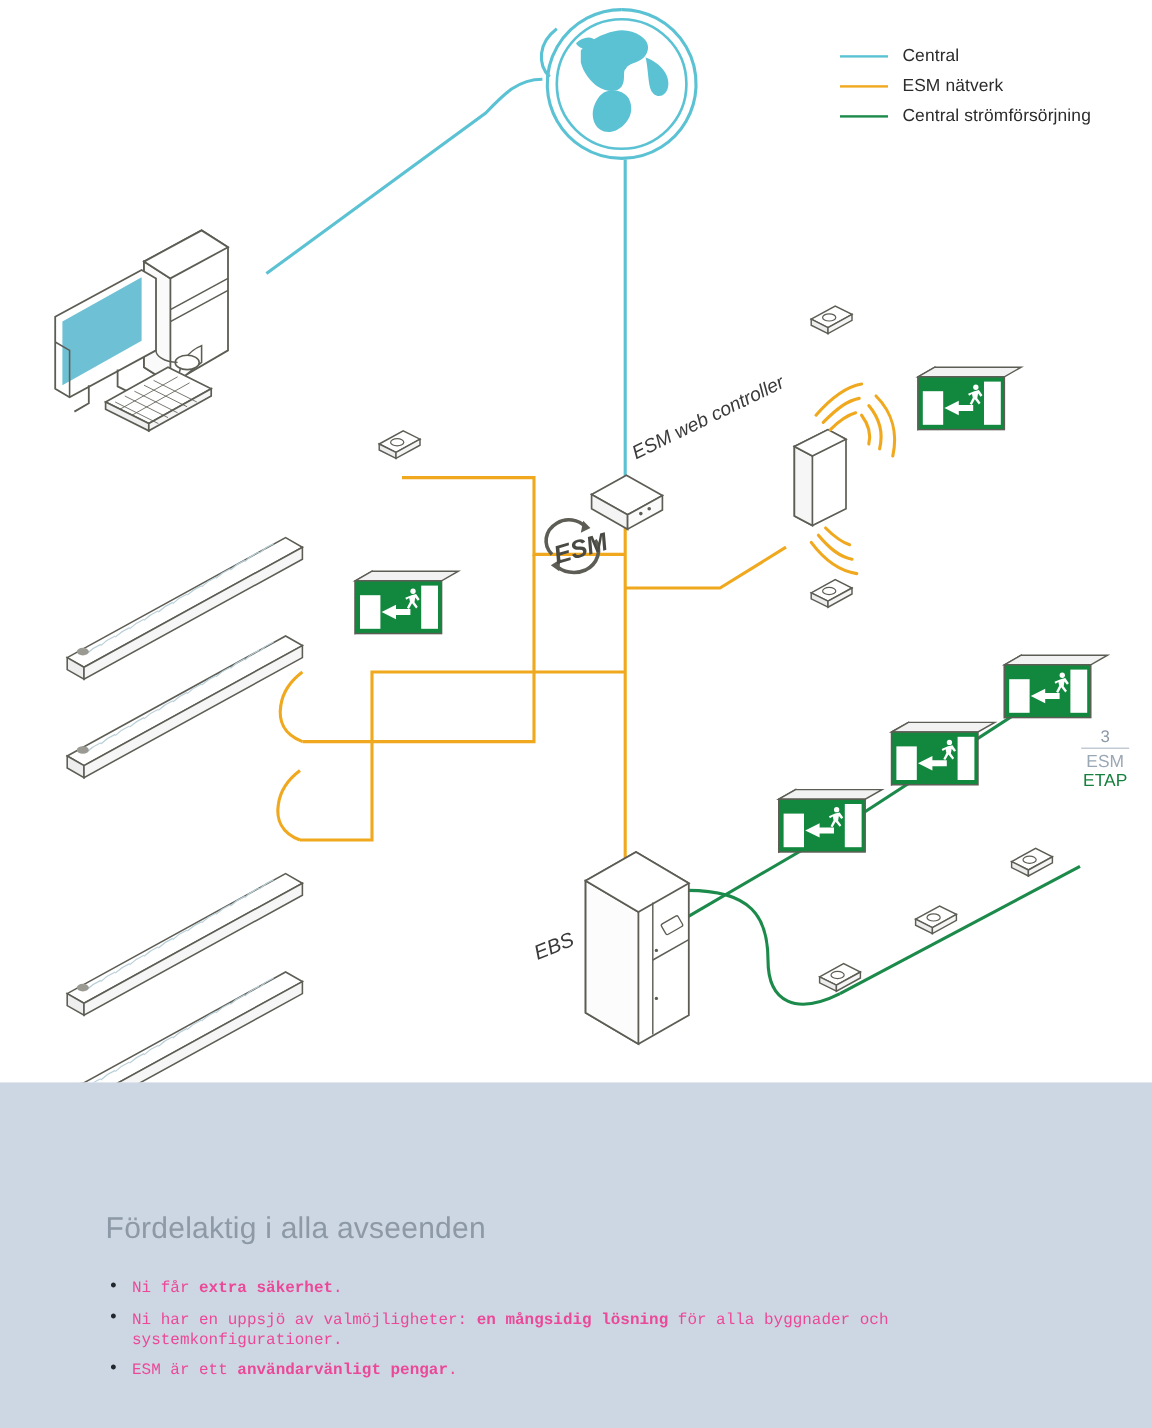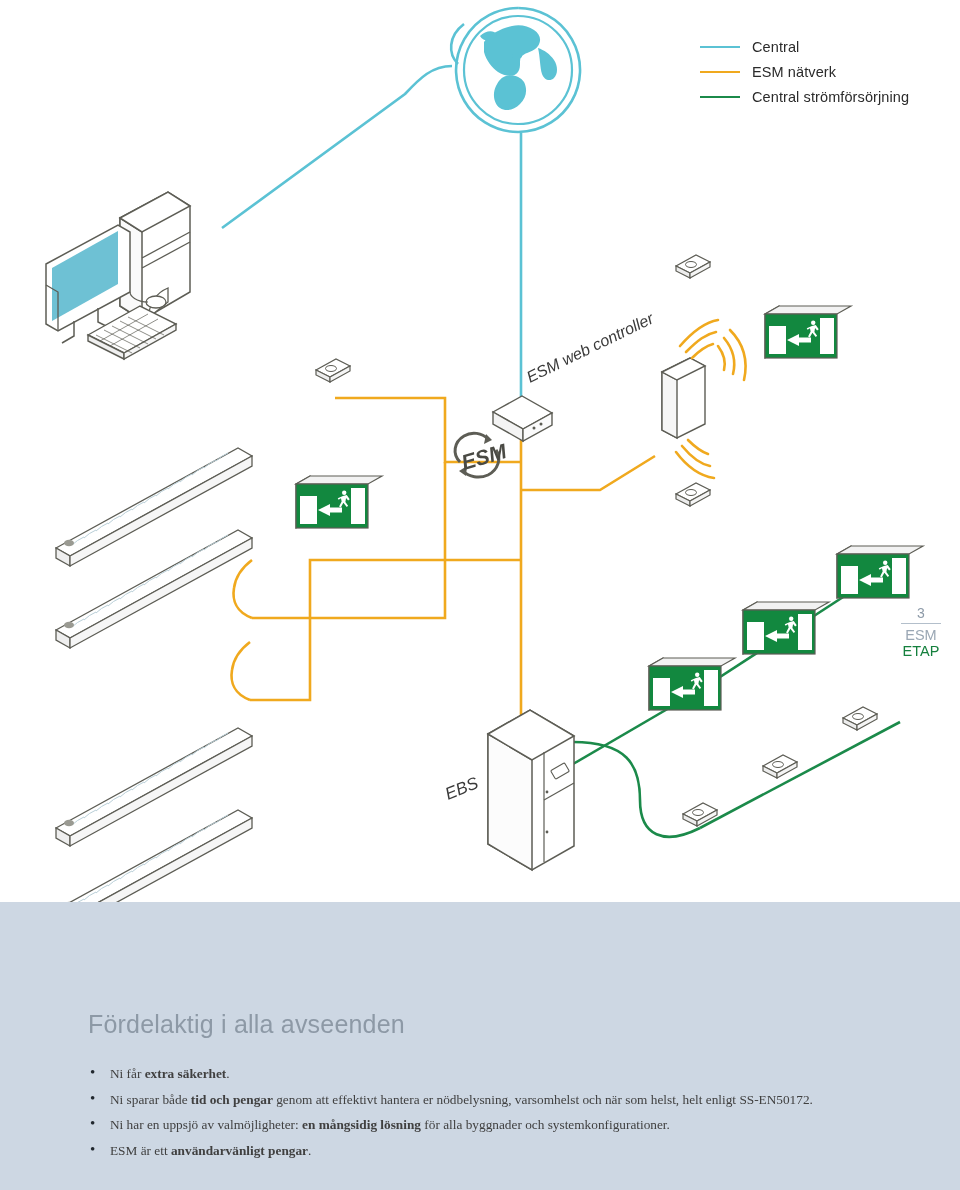--- a/index.html
+++ b/index.html
@@ -32,22 +32,22 @@
   
   #band{position:absolute;left:0;top:902px;width:960px;height:288px;background:#cdd7e3;}
   #band-inner{position:absolute;left:88px;top:1010px;width:820px;}
   h1#heading{
     margin:0 0 26px 0;font-size:25px;font-weight:400;color:#8d99a6;
     letter-spacing:.2px;font-family:"Liberation Sans",sans-serif;
   }
   ul#bullets{margin:0;padding:0;list-style:none;}
   ul#bullets li{
     position:relative;padding-left:22px;margin-bottom:8.5px;
-    font-size:13.3px;line-height:17px;color:#404040;
-    font-family:Liberation Serif, serif;
+    font-size:13.3px;line-height:17px;color:#ec4899;
+    font-family:Liberation Mono, monospace;
   }
   ul#bullets li::before{
     content:"\2022";position:absolute;left:2px;top:-1px;font-size:15px;color:#20272e;
   }
   ul#bullets li b{font-weight:bold;}
 
   
   .diag-label{font-family:"Liberation Sans",sans-serif;fill:#3a3a3a;}
 </style>
 </head>
@@ -314,20 +314,19 @@
     <div class="rule"></div>
     <div class="brand">ESM</div>
     <div class="brand2">ETAP</div>
   </div>
 
   <div id="band" style="background: rgb(205, 215, 227);"></div>
   <div id="band-inner">
     <h1 id="heading">Fördelaktig i alla avseenden</h1>
     <ul id="bullets">
       <li><span>Ni får <b>extra säkerhet</b>.</span></li>
-      <li><span>Ni sparar både <b>tid och pengar</b> genom att effektivt hantera er nödbelysning, varsomhelst och när som helst, helt enligt SS-EN50172.</span></li>
       <li><span>Ni har en uppsjö av valmöjligheter: <b>en mångsidig lösning</b> för alla byggnader och systemkonfigurationer.</span></li>
       <li><span>ESM är ett <b>användarvänligt pengar</b>.</span></li>
 
     </ul>
   </div>
 
 </div>
 
 </body></html>

